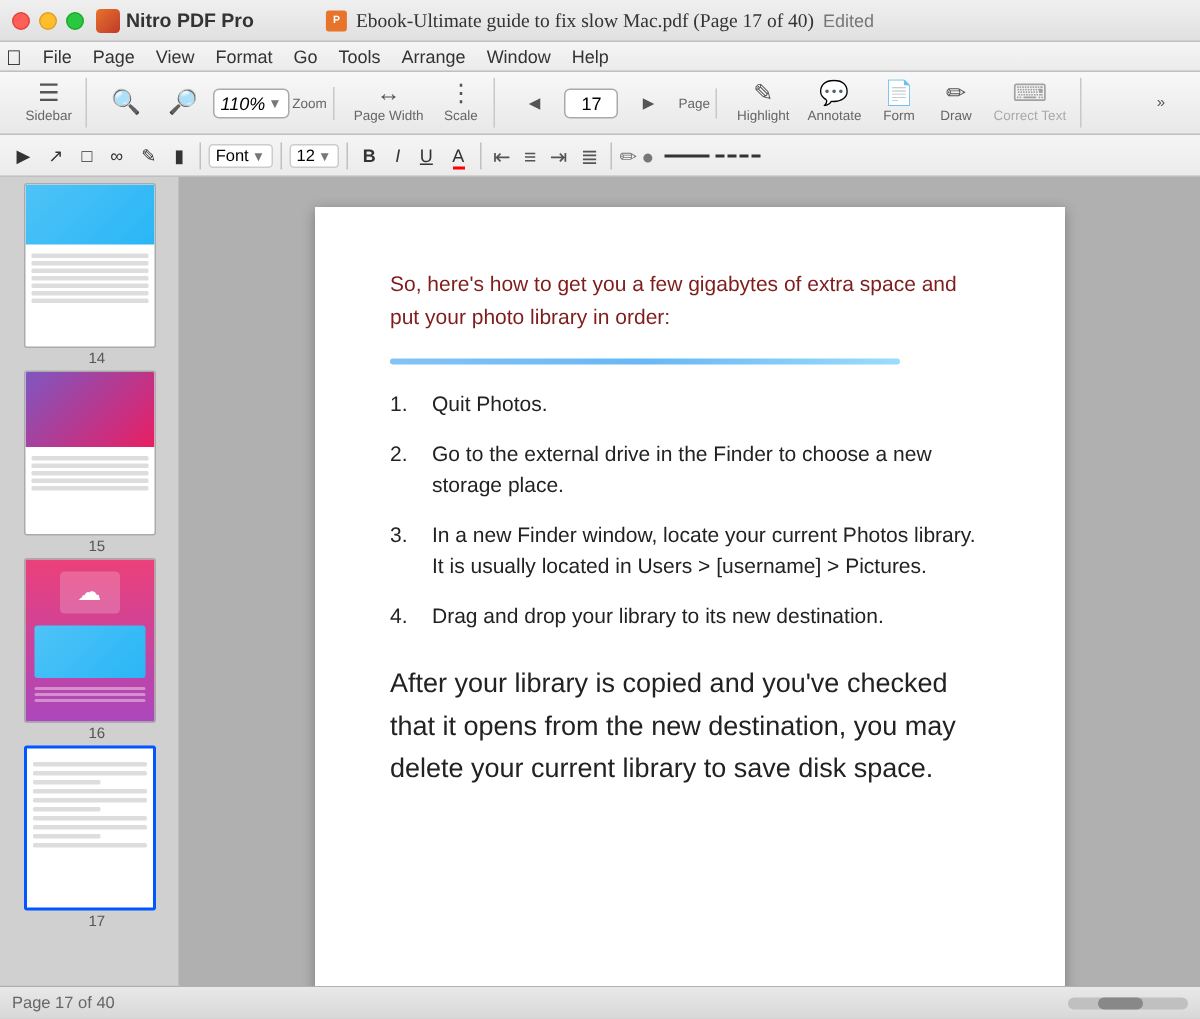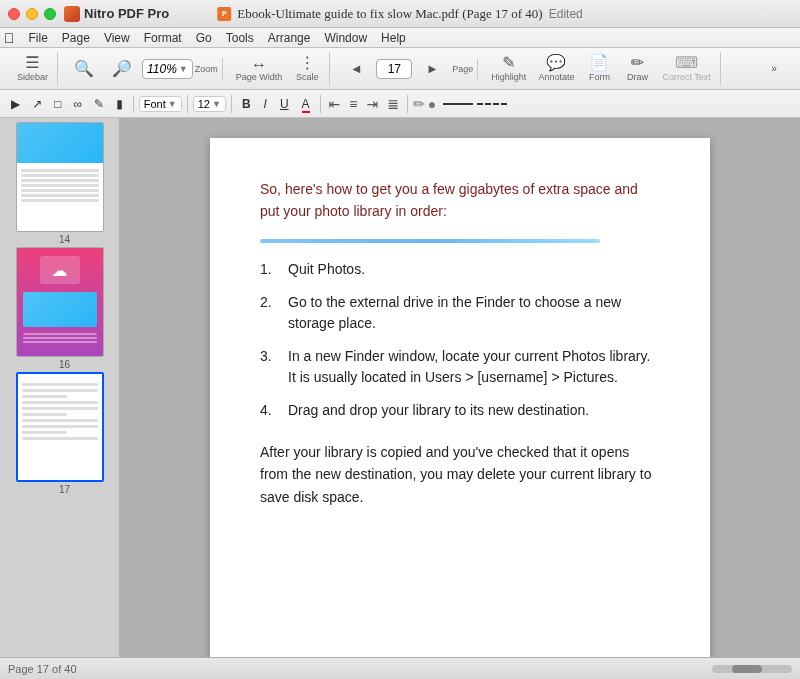--- a/index.html
+++ b/index.html
@@ -174,21 +174,21 @@
       height: 4px;
       background: linear-gradient(90deg, #64b5f6, #42a5f5, #81d4fa);
       border-radius: 2px;
       margin-bottom: 16px;
       width: 340px;
       opacity: 0.8;
     }
     .numbered-list { padding-left: 0; list-style: none; margin-bottom: 20px; }
     .numbered-list li { display: flex; gap: 8px; margin-bottom: 12px; font-size: 14px; line-height: 1.5; color: #222; }
     .list-num { min-width: 20px; font-size: 14px; }
-    .pdf-text-outro { font-size: 14px; line-height: 1.6; color: #222; }
+    .pdf-text-outro { font-size: 18px; line-height: 1.6; color: #222; }
 
     
     .status-bar {
       height: 22px; background: linear-gradient(180deg, #e8e8e8 0%, #d8d8d8 100%);
       border-top: 1px solid #b0b0b0;
       display: flex; align-items: center; padding: 0 8px;
       font-size: 11px; color: #666; gap: 8px;
     }
     .status-bar .spacer { flex: 1; }
     .scroll-bar-h { width: 80px; height: 8px; background: #c0c0c0; border-radius: 4px; position: relative; }
@@ -345,20 +345,33 @@
           <div class="thumb14-line"></div>
           <div class="thumb14-line"></div>
           <div class="thumb14-line"></div>
           <div class="thumb14-line"></div>
           <div class="thumb14-line"></div>
         </div>
       </div>
       <span class="thumb-num">14</span>
     </div>
 
+    <div class="thumb-container">
+      <div class="thumb thumb15">
+        <div class="thumb15-img"></div>
+        <div class="thumb15-lines">
+          <div class="thumb15-line"></div>
+          <div class="thumb15-line"></div>
+          <div class="thumb15-line"></div>
+          <div class="thumb15-line"></div>
+          <div class="thumb15-line"></div>
+        </div>
+      </div>
+      <span class="thumb-num">15</span>
+    </div>
 
     <div class="thumb-container">
       <div class="thumb thumb16">
         <div class="thumb16-box">
           <span class="thumb16-icon">☁</span>
         </div>
         <div class="thumb16-img"></div>
         <div class="thumb16-lines">
           <div class="thumb16-line"></div>
           <div class="thumb16-line"></div>

